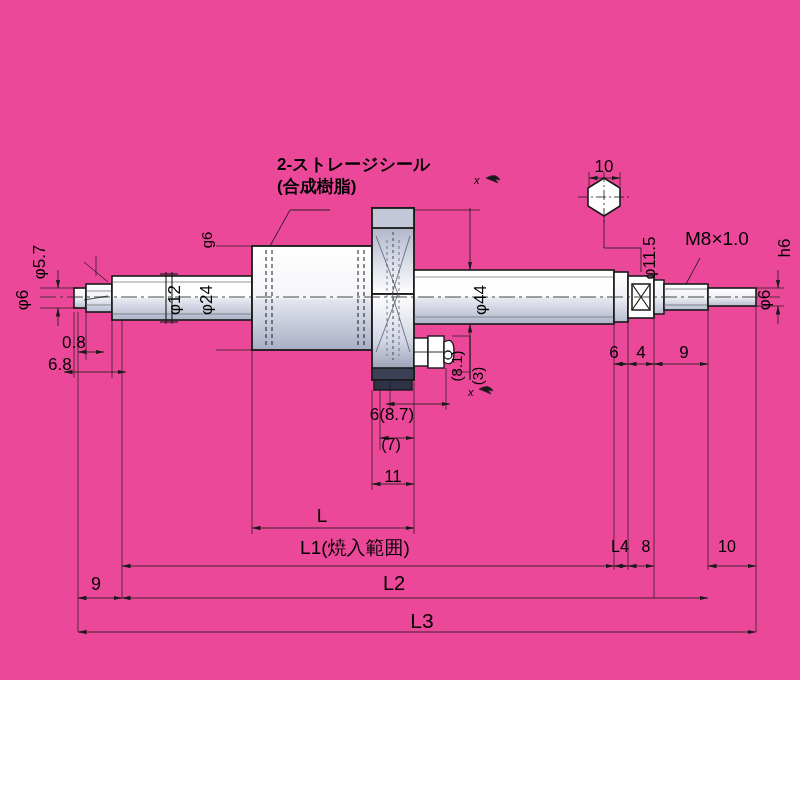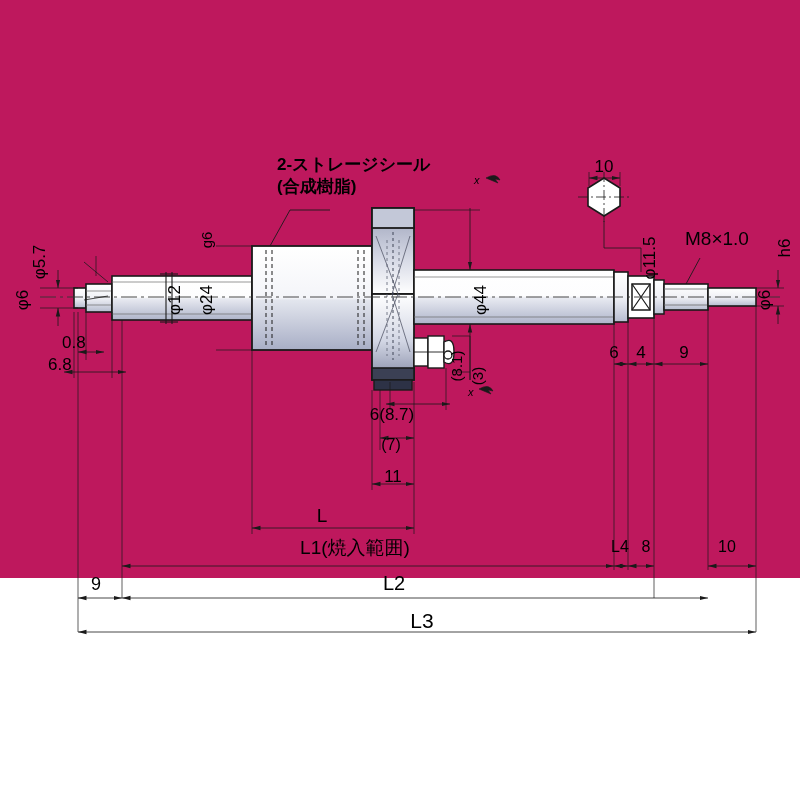--- a/index.html
+++ b/index.html
@@ -1,19 +1,19 @@
 <!DOCTYPE html>
 <html><head>
 <meta charset="utf-8">
 <title>Ball Screw Technical Drawing</title>
 <style>
   html,body{margin:0;padding:0;background:#ffffff;}
   body{width:800px;height:800px;overflow:hidden;
        font-family:"Liberation Sans","DejaVu Sans",sans-serif;}
-  #sheet{position:relative;width:800px;height:578px;background:#be185d;}
+  #sheet{position:relative;width:800px;height:680px;background:#ec4899;}
   svg{display:block;}
   .lbl{font-family:"Liberation Sans","DejaVu Sans",sans-serif;fill:#000;}
 </style>
 </head>
 <body>
 
 <div id="sheet">
 <svg width="800" height="800" viewBox="0 0 800 800">
 
   <defs>

